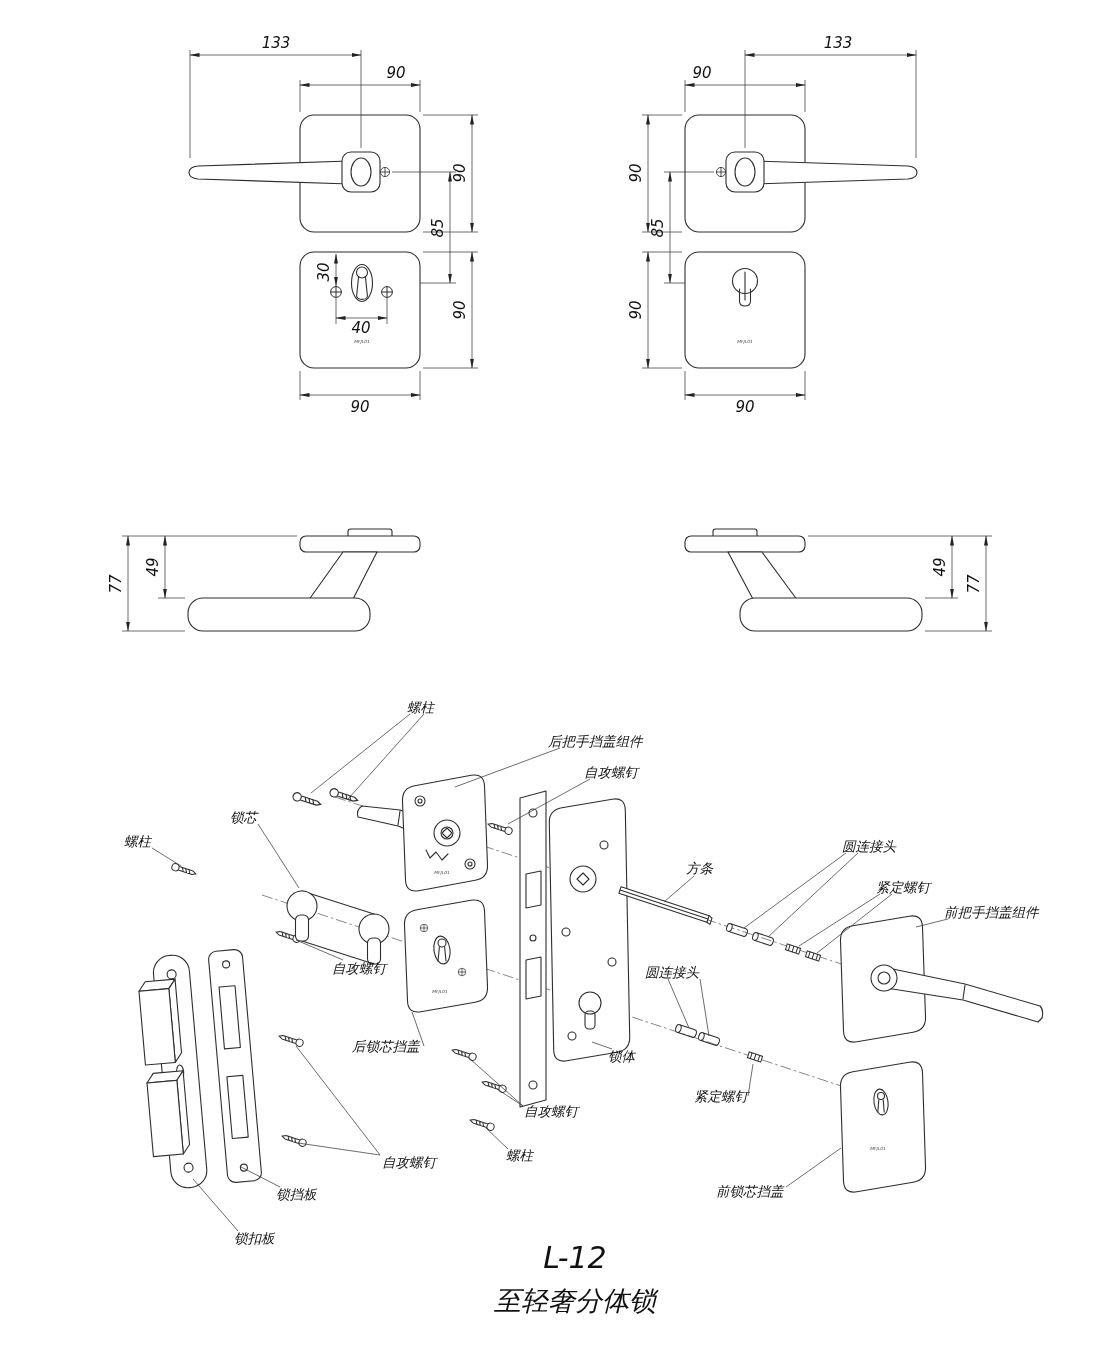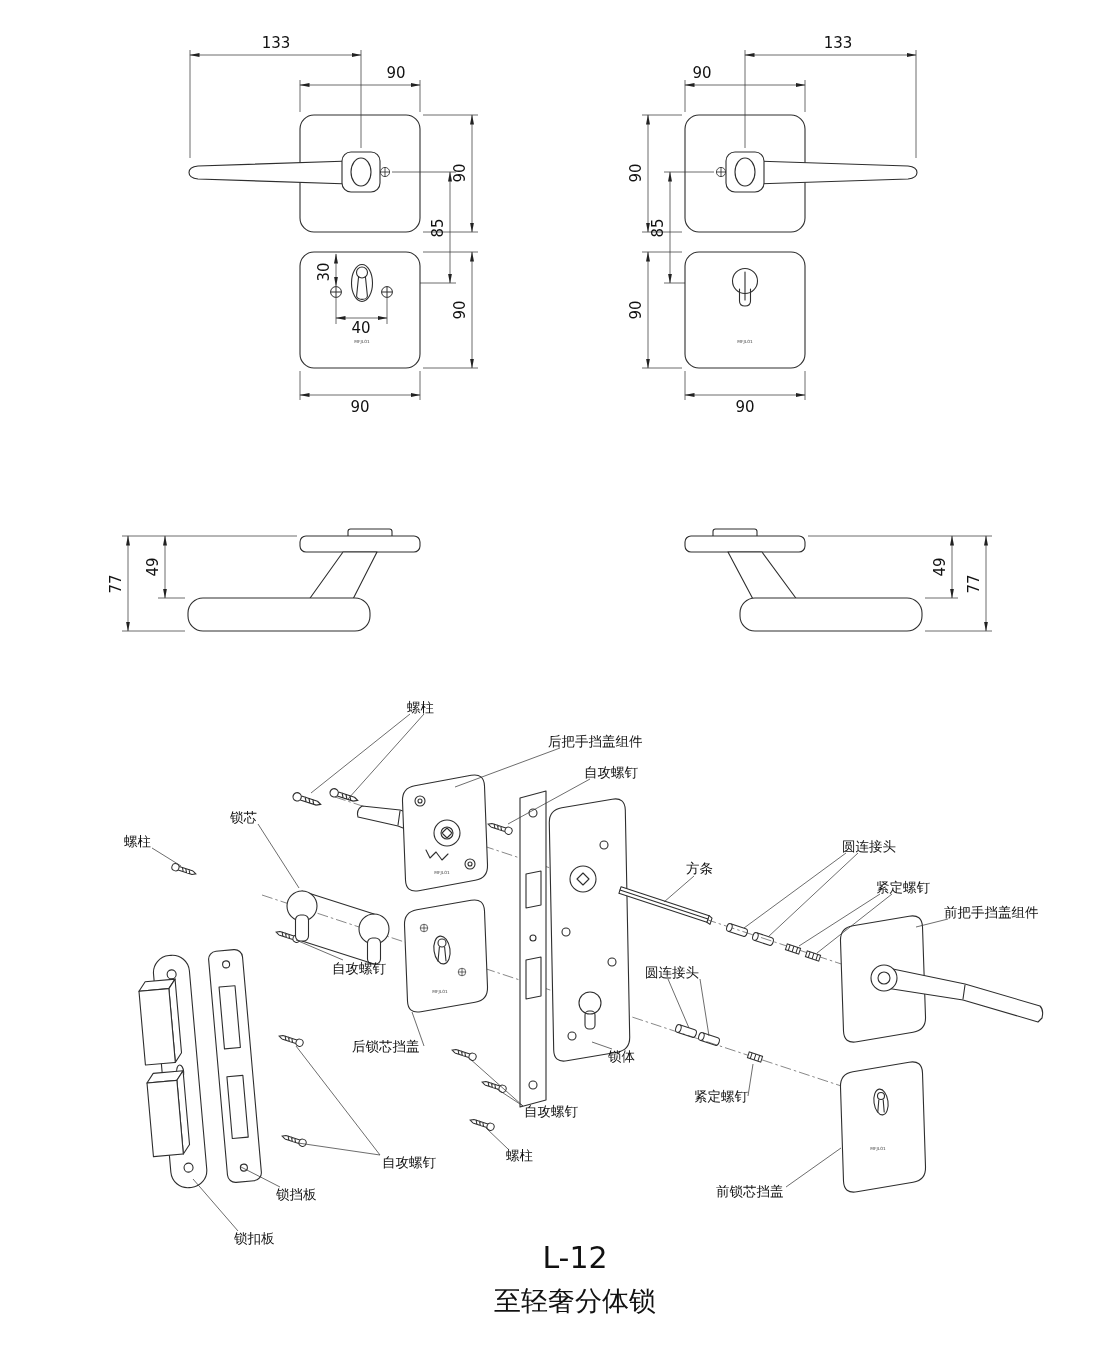--- a/index.html
+++ b/index.html
@@ -1,17 +1,17 @@
 <!DOCTYPE html>
 <html><head>
 <meta charset="utf-8">
 <style>
   html,body{margin:0;padding:0;background:#fff;}
   .sheet{width:1100px;height:1347px;background:#ffffff;position:relative;overflow:hidden;
-         font-family:"DejaVu Sans",sans-serif;}
+         font-family:"DejaVu Sans",sans-serif;font-style:italic;}
   svg{display:block;}
   svg text{font-family:"DejaVu Sans","Liberation Sans",sans-serif;}
   .ol  {fill:#ffffff;stroke:#2e2e2e;stroke-width:1.1;stroke-linejoin:round;}
   .oln {fill:none;stroke:#2e2e2e;stroke-width:1.1;stroke-linejoin:round;stroke-linecap:round;}
   .thin{fill:none;stroke:#3c3c3c;stroke-width:0.75;}
   .cl  {fill:none;stroke:#555;stroke-width:0.7;stroke-dasharray:11 3 2.5 3;}
   .dim {font-size:15px;fill:#111;}
   .lbl {font-size:13.5px;fill:#111;}
   .tiny{font-size:4.3px;fill:#444;}
   .ttl {font-size:30px;fill:#111;}

